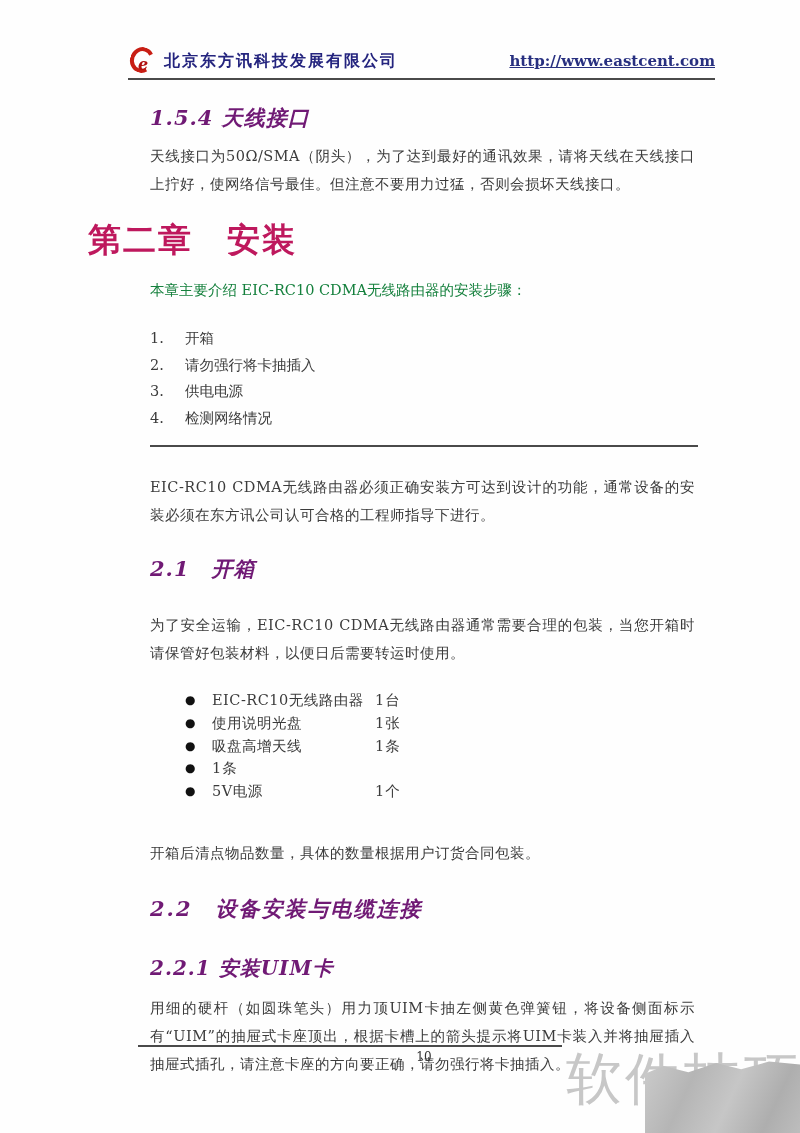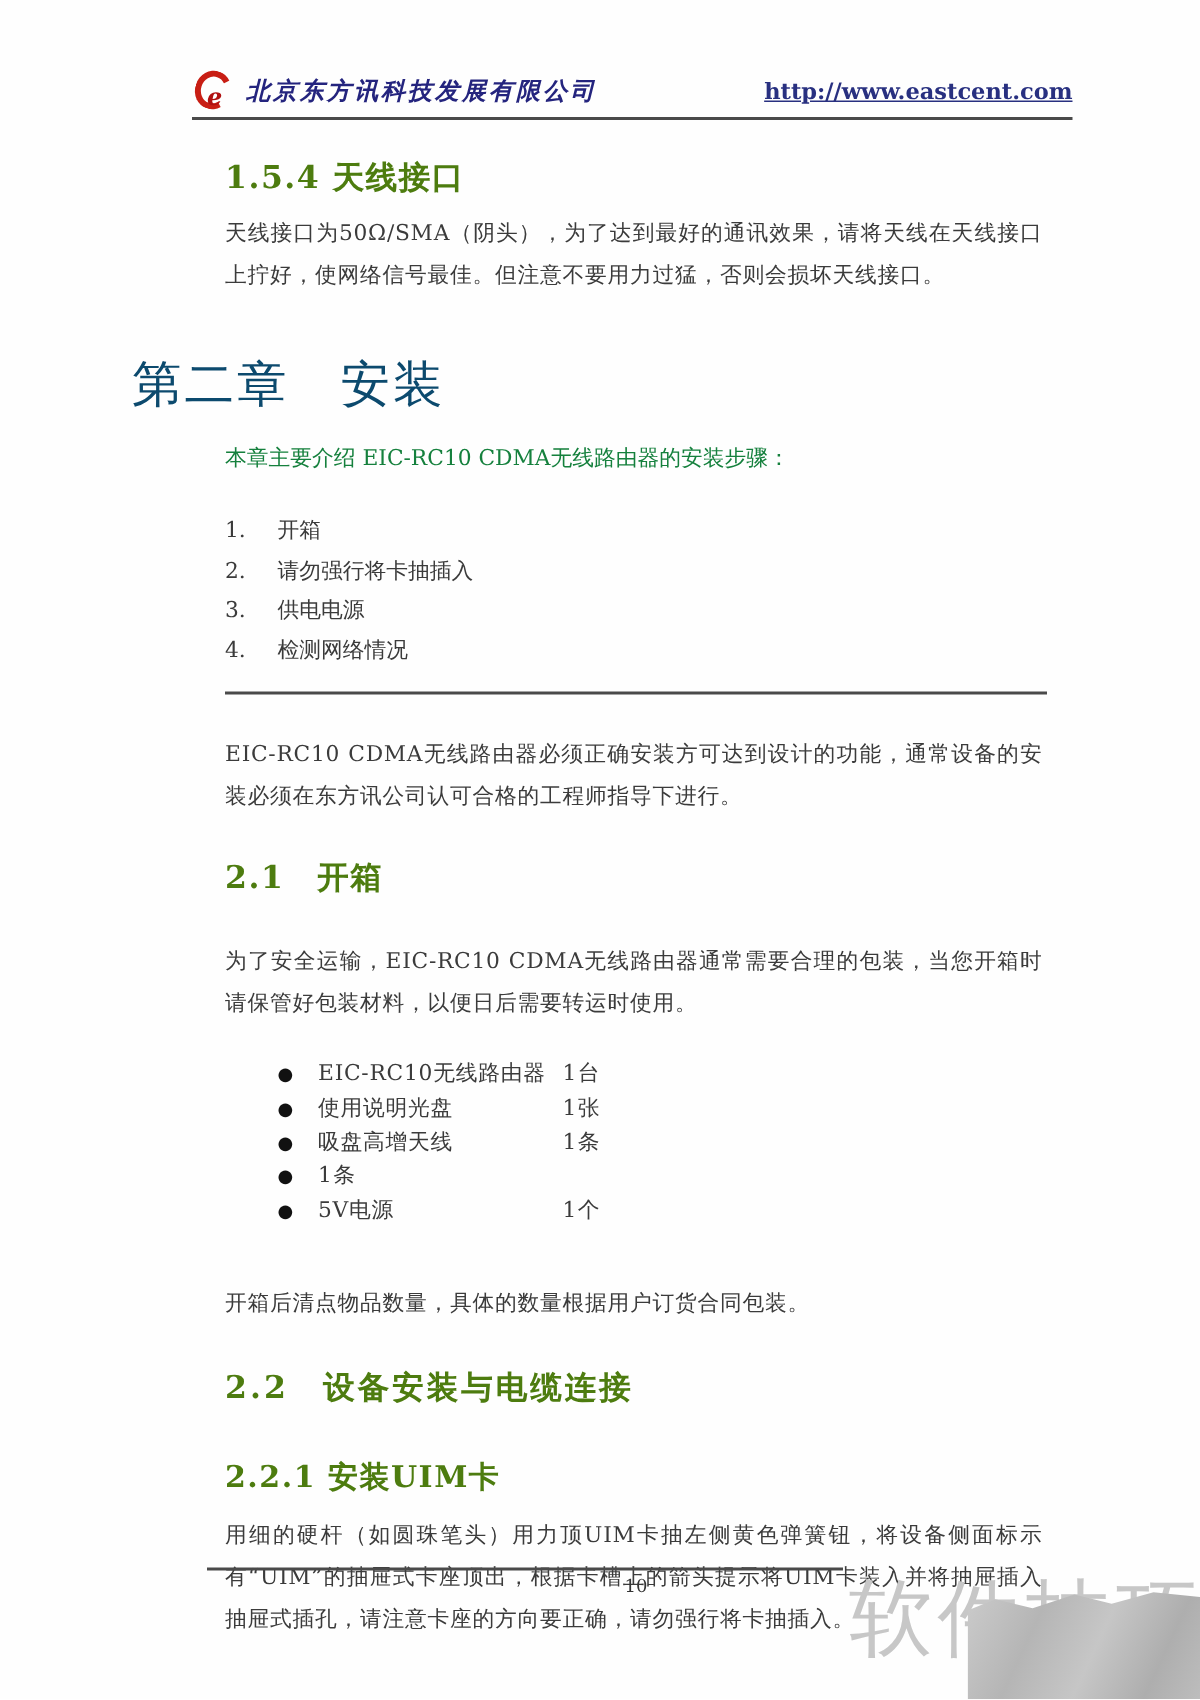--- a/index.html
+++ b/index.html
@@ -41,21 +41,20 @@
   }
   .logo-mark .e-dot {
     position: absolute; left: 8px; top: 8px;
     font-family: "DejaVu Serif", serif;
     font-style: italic; font-weight: bold;
     font-size: 16px; color: #b01010;
   }
   .company-name {
     font-size: 16px;
     font-weight: bold;
-    font-style: italic;
     color: #24247e;
     letter-spacing: 2px;
   }
   .site-url {
     font-size: 15px;
     font-weight: bold;
     color: #283080;
     text-decoration: underline;
     font-family: "DejaVu Serif", "Liberation Serif", serif;
   }
@@ -68,39 +67,40 @@
 
   
   .content {
     position: absolute;
     top: 92px; left: 150px;
     width: 545px;
   }
   .h-sub {
     font-size: 21px;
     font-weight: bold;
-    color: #4d7c0f;
+    color: #701a75;
     letter-spacing: 1px;
+    font-style: italic;
   }
   .h-154 { margin-top: 12px; }
   .body-p {
     font-size: 14.5px;
     line-height: 28px;
     color: #3b3b3b;
     text-align: justify;
     letter-spacing: 0.5px;
   }
   .p-154 { margin-top: 10px; }
 
   .chapter-title {
-    margin-top: 36px;
+    margin-top: 20px;
     margin-left: -62px;     
     font-size: 33px;
-    font-weight: normal;
-    color: #0c4a6e;
+    font-weight: bold;
+    color: #be185d;
     letter-spacing: 2px;
   }
   .chapter-title .gap { display: inline-block; width: 34px; }
 
   .intro-p {
     margin-top: 14px;
     font-size: 14.5px;
     line-height: 26px;
     color: #15803d;
   }

